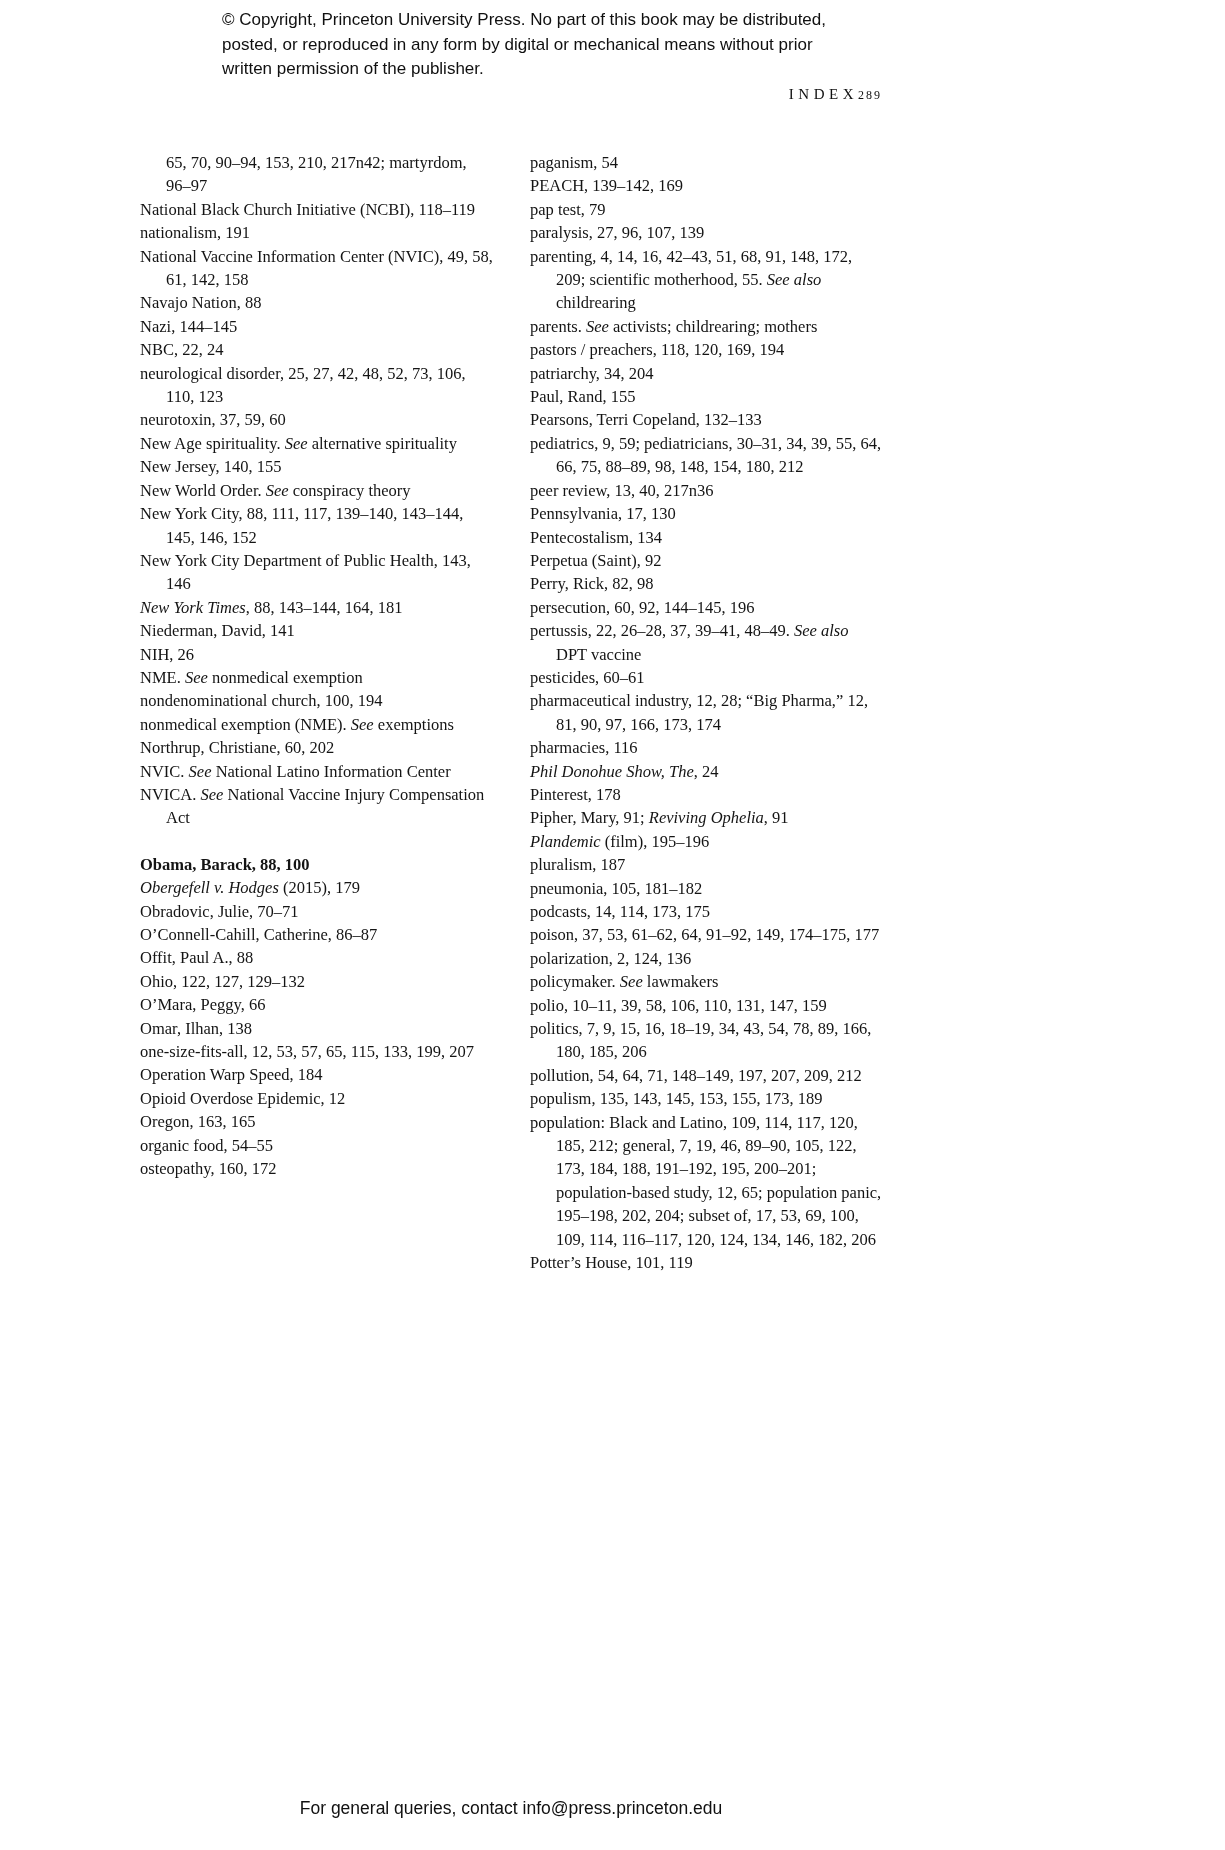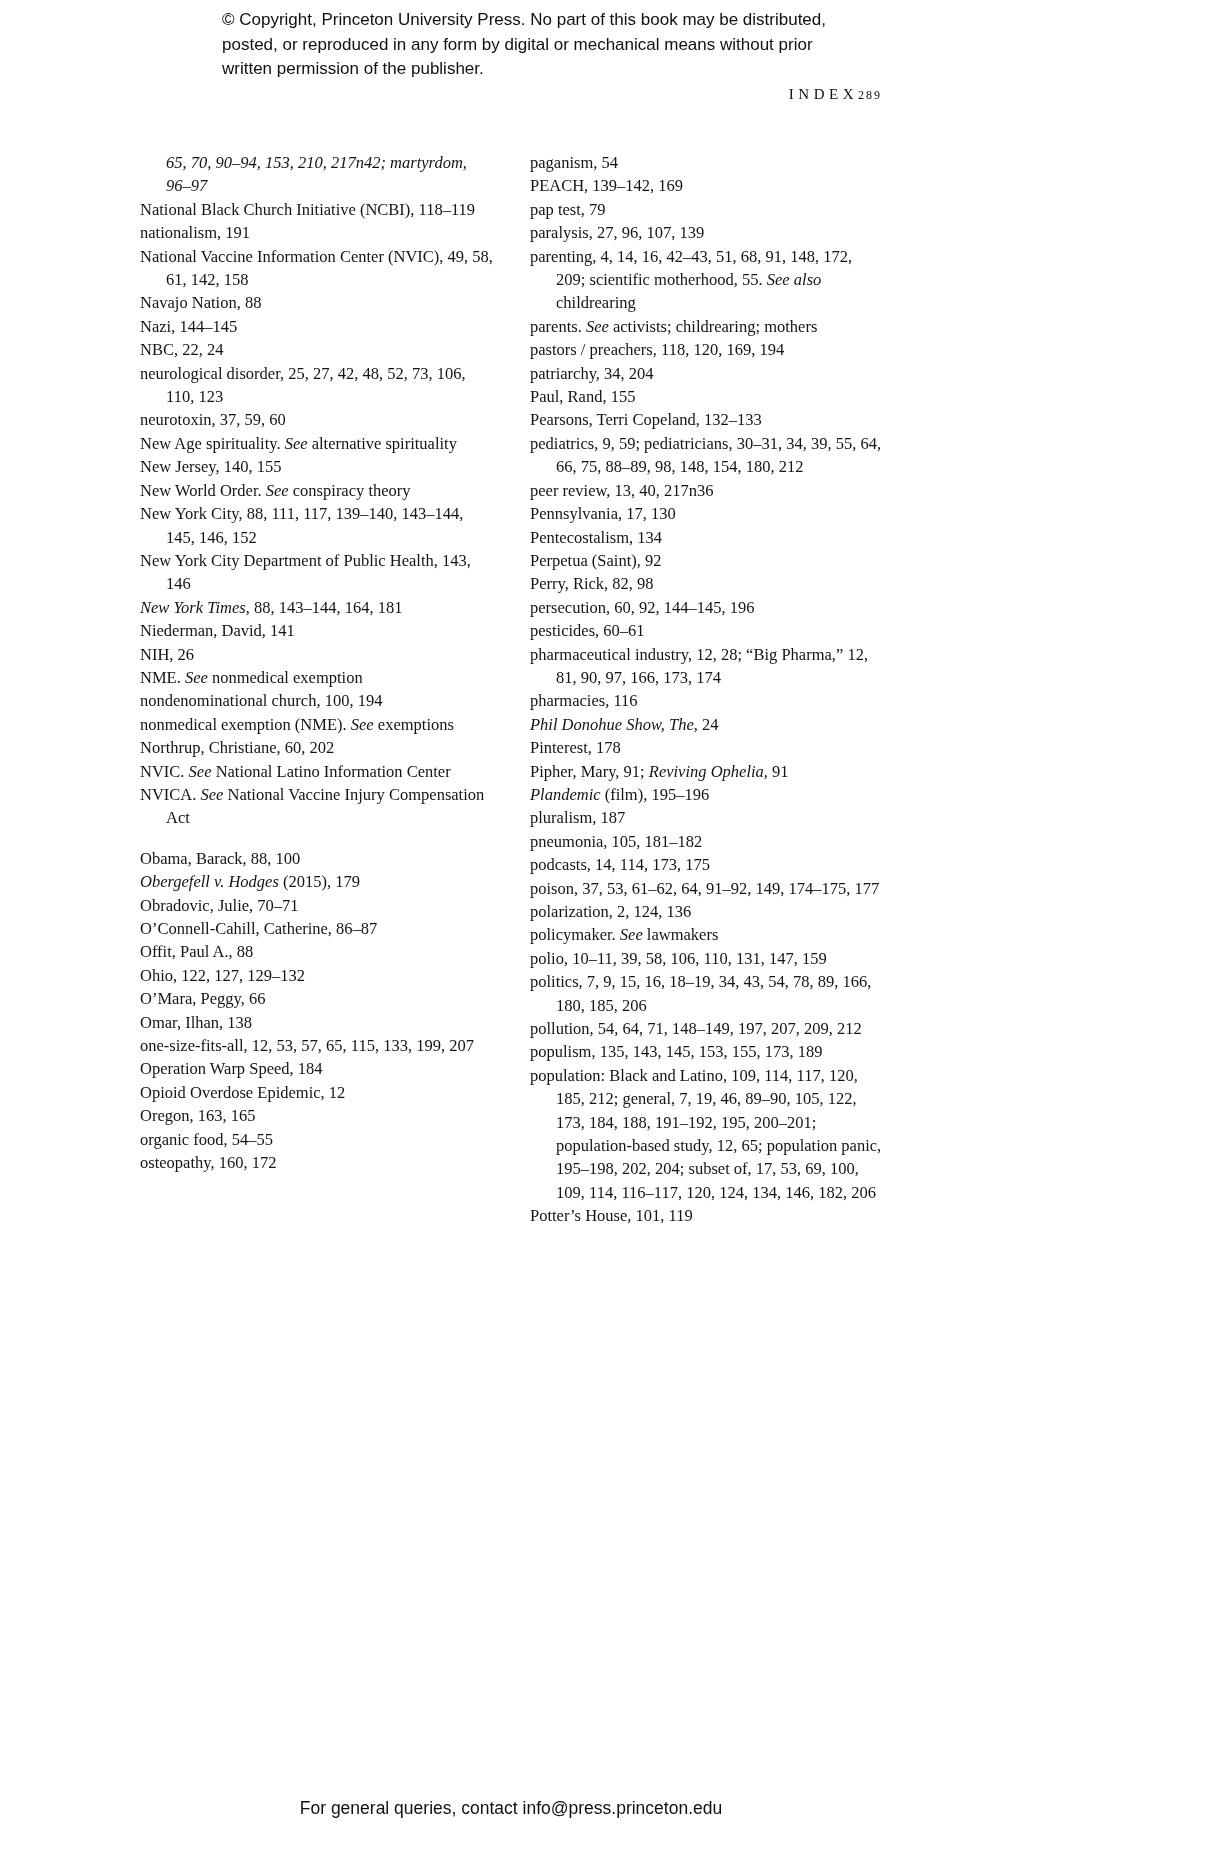--- a/index.html
+++ b/index.html
@@ -49,22 +49,22 @@
     gap: 37px;
   }
   .index-column { width: 353px; }
   .entry {
     font-size: 16.5px;
     line-height: 23.4px;
     padding-left: 26px;
     text-indent: -26px;
     color: #141414;
   }
-  .entry.continuation { text-indent: 0; font-style: italic; }
-  .entry.gap-before { margin-top: 17px; }
+  .entry.continuation { text-indent: 0; }
+  .entry.gap-before { margin-top: 23px; font-weight: bold; }
   .entry i { font-style: italic; }
   .page-footer {
     position: absolute;
     left: 140px;
     top: 1798px;
     width: 742px;
     text-align: center;
     font-family: "Liberation Sans", sans-serif;
     font-size: 17.5px;
     color: #101010;
@@ -132,20 +132,21 @@
         <p class="entry"><span>patriarchy, 34, 204</span></p>
         <p class="entry"><span>Paul, Rand, 155</span></p>
         <p class="entry"><span>Pearsons, Terri Copeland, 132–133</span></p>
         <p class="entry"><span>pediatrics, 9, 59; pediatricians, 30–31, 34, 39, 55, 64, 66, 75, 88–89, 98, 148, 154, 180, 212</span></p>
         <p class="entry"><span>peer review, 13, 40, 217n36</span></p>
         <p class="entry"><span>Pennsylvania, 17, 130</span></p>
         <p class="entry"><span>Pentecostalism, 134</span></p>
         <p class="entry"><span>Perpetua (Saint), 92</span></p>
         <p class="entry"><span>Perry, Rick, 82, 98</span></p>
         <p class="entry"><span>persecution, 60, 92, 144–145, 196</span></p>
+        <p class="entry"><span>pertussis, 22, 26–28, 37, 39–41, 48–49. </span><i>See also</i><span> DPT vaccine</span></p>
         <p class="entry"><span>pesticides, 60–61</span></p>
         <p class="entry"><span>pharmaceutical industry, 12, 28; “Big Pharma,” 12, 81, 90, 97, 166, 173, 174</span></p>
         <p class="entry"><span>pharmacies, 116</span></p>
         <p class="entry"><i>Phil Donohue Show, The</i><span>, 24</span></p>
         <p class="entry"><span>Pinterest, 178</span></p>
         <p class="entry"><span>Pipher, Mary, 91; </span><i>Reviving Ophelia</i><span>, 91</span></p>
         <p class="entry"><i>Plandemic</i><span> (film), 195–196</span></p>
         <p class="entry"><span>pluralism, 187</span></p>
         <p class="entry"><span>pneumonia, 105, 181–182</span></p>
         <p class="entry"><span>podcasts, 14, 114, 173, 175</span></p>

